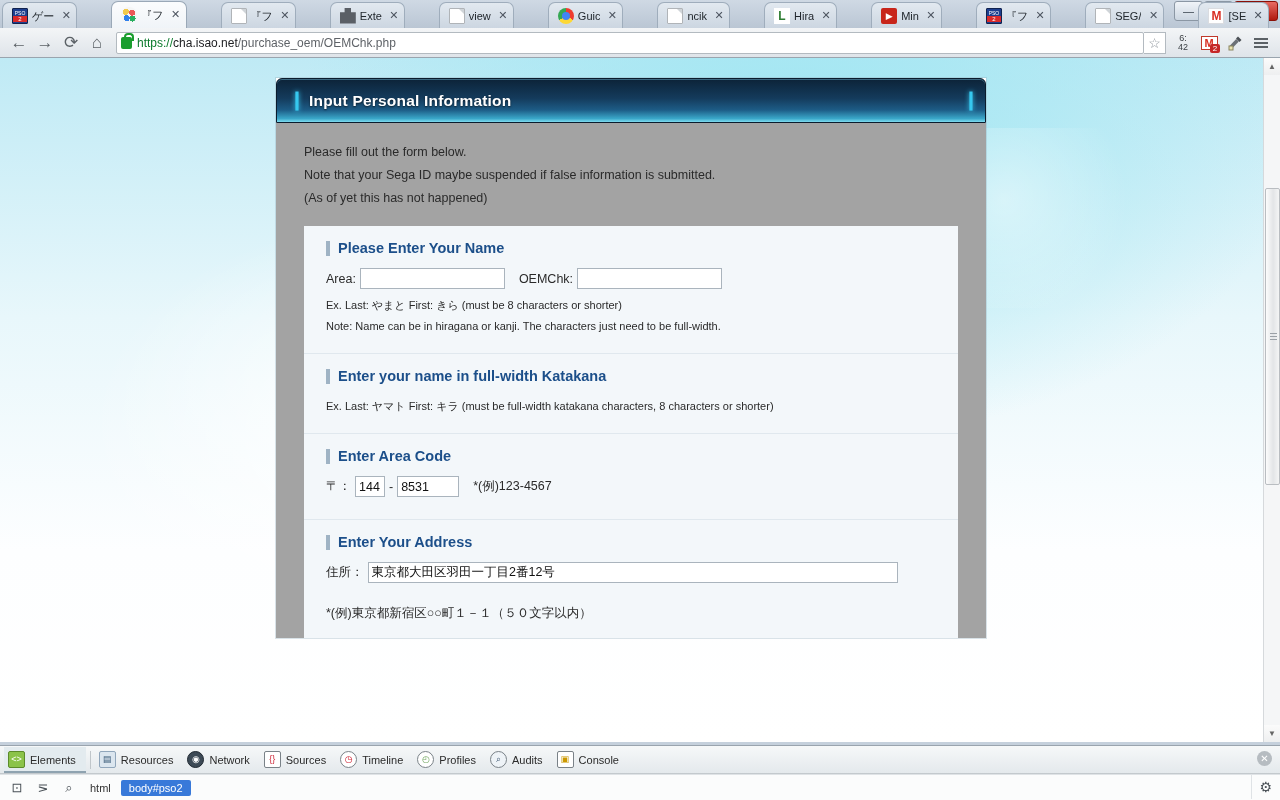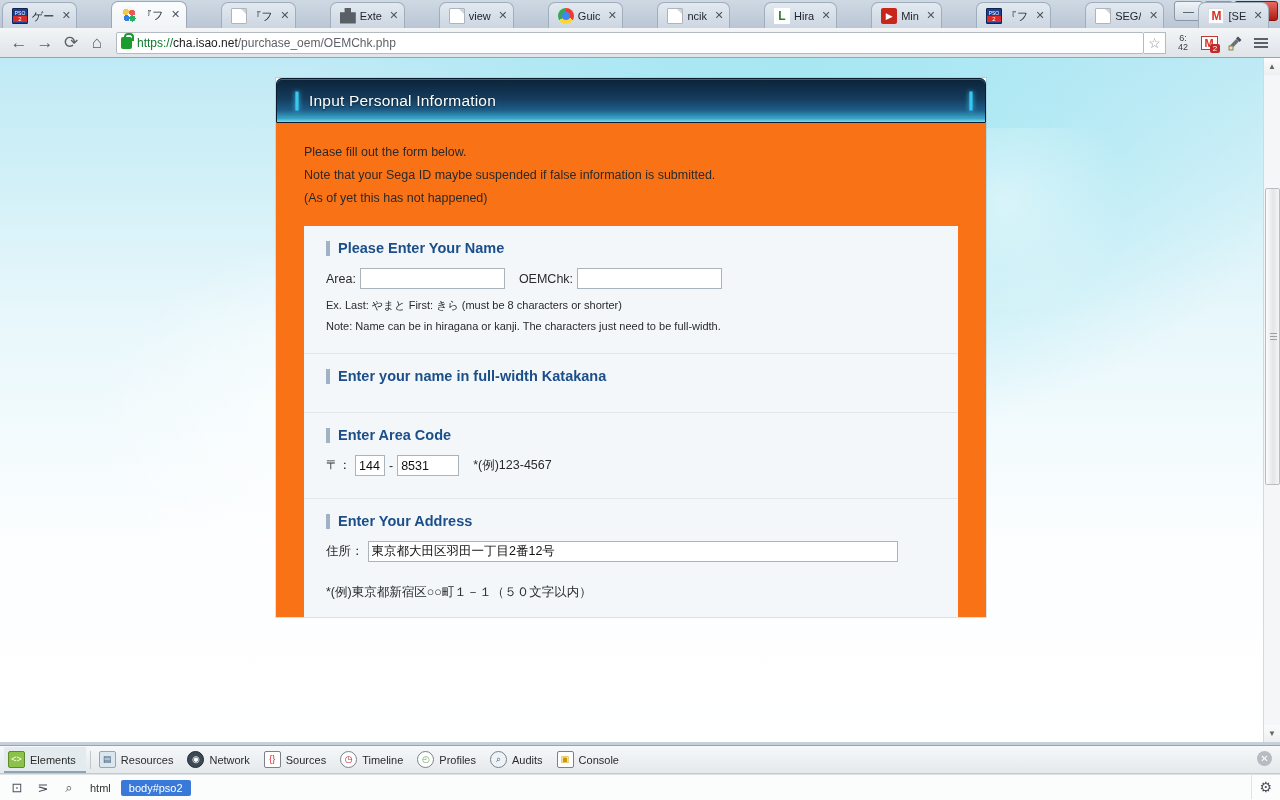--- a/index.html
+++ b/index.html
@@ -279,25 +279,25 @@
     margin: 0 10px 0 12px;
     color: #36c8ef;
     font-size: 19px;
     line-height: 18px;
     text-shadow: 0 0 5px #36c8ef;
   }
   .card-header .brk.right { margin: 0 12px 0 auto; }
   .card-title {
     color: #ffffff;
     font-size: 15.5px;
-    font-weight: normal;
+    font-weight: bold;
     letter-spacing: .2px;
     text-shadow: 0 1px 2px rgba(0,0,0,.65);
   }
-  .card-body { padding: 18px 28px 0 28px; background:#f97316; }
+  .card-body { padding: 18px 28px 0 28px; background:#a3a3a3; }
 
   .intro p {
     font-size: 12.5px;
     color: #2a2a2a;
     line-height: 23px;
   }
 
   .sections { margin-top: 16px; }
   .section {
     background: #f3f7fa;
@@ -596,20 +596,21 @@
             </div>
             <div class="hint">Ex. Last: やまと First: きら (must be 8 characters or shorter)</div>
             <div class="hint">Note: Name can be in hiragana or kanji. The characters just need to be full-width.</div>
           </div>
 
           <div class="section">
             <div class="sec-title">
               <span class="sec-bar"></span>
               <span>Enter your name in full-width Katakana</span>
             </div>
+            <div class="hint">Ex. Last: ヤマト First: キラ (must be full-width katakana characters, 8 characters or shorter)</div>
           </div>
 
           <div class="section">
             <div class="sec-title">
               <span class="sec-bar"></span>
               <span>Enter Area Code</span>
             </div>
             <div class="fieldrow">
               <span class="zipmark">〒：</span>
               <input class="txt w-zip1" type="text" value="144" style="">

